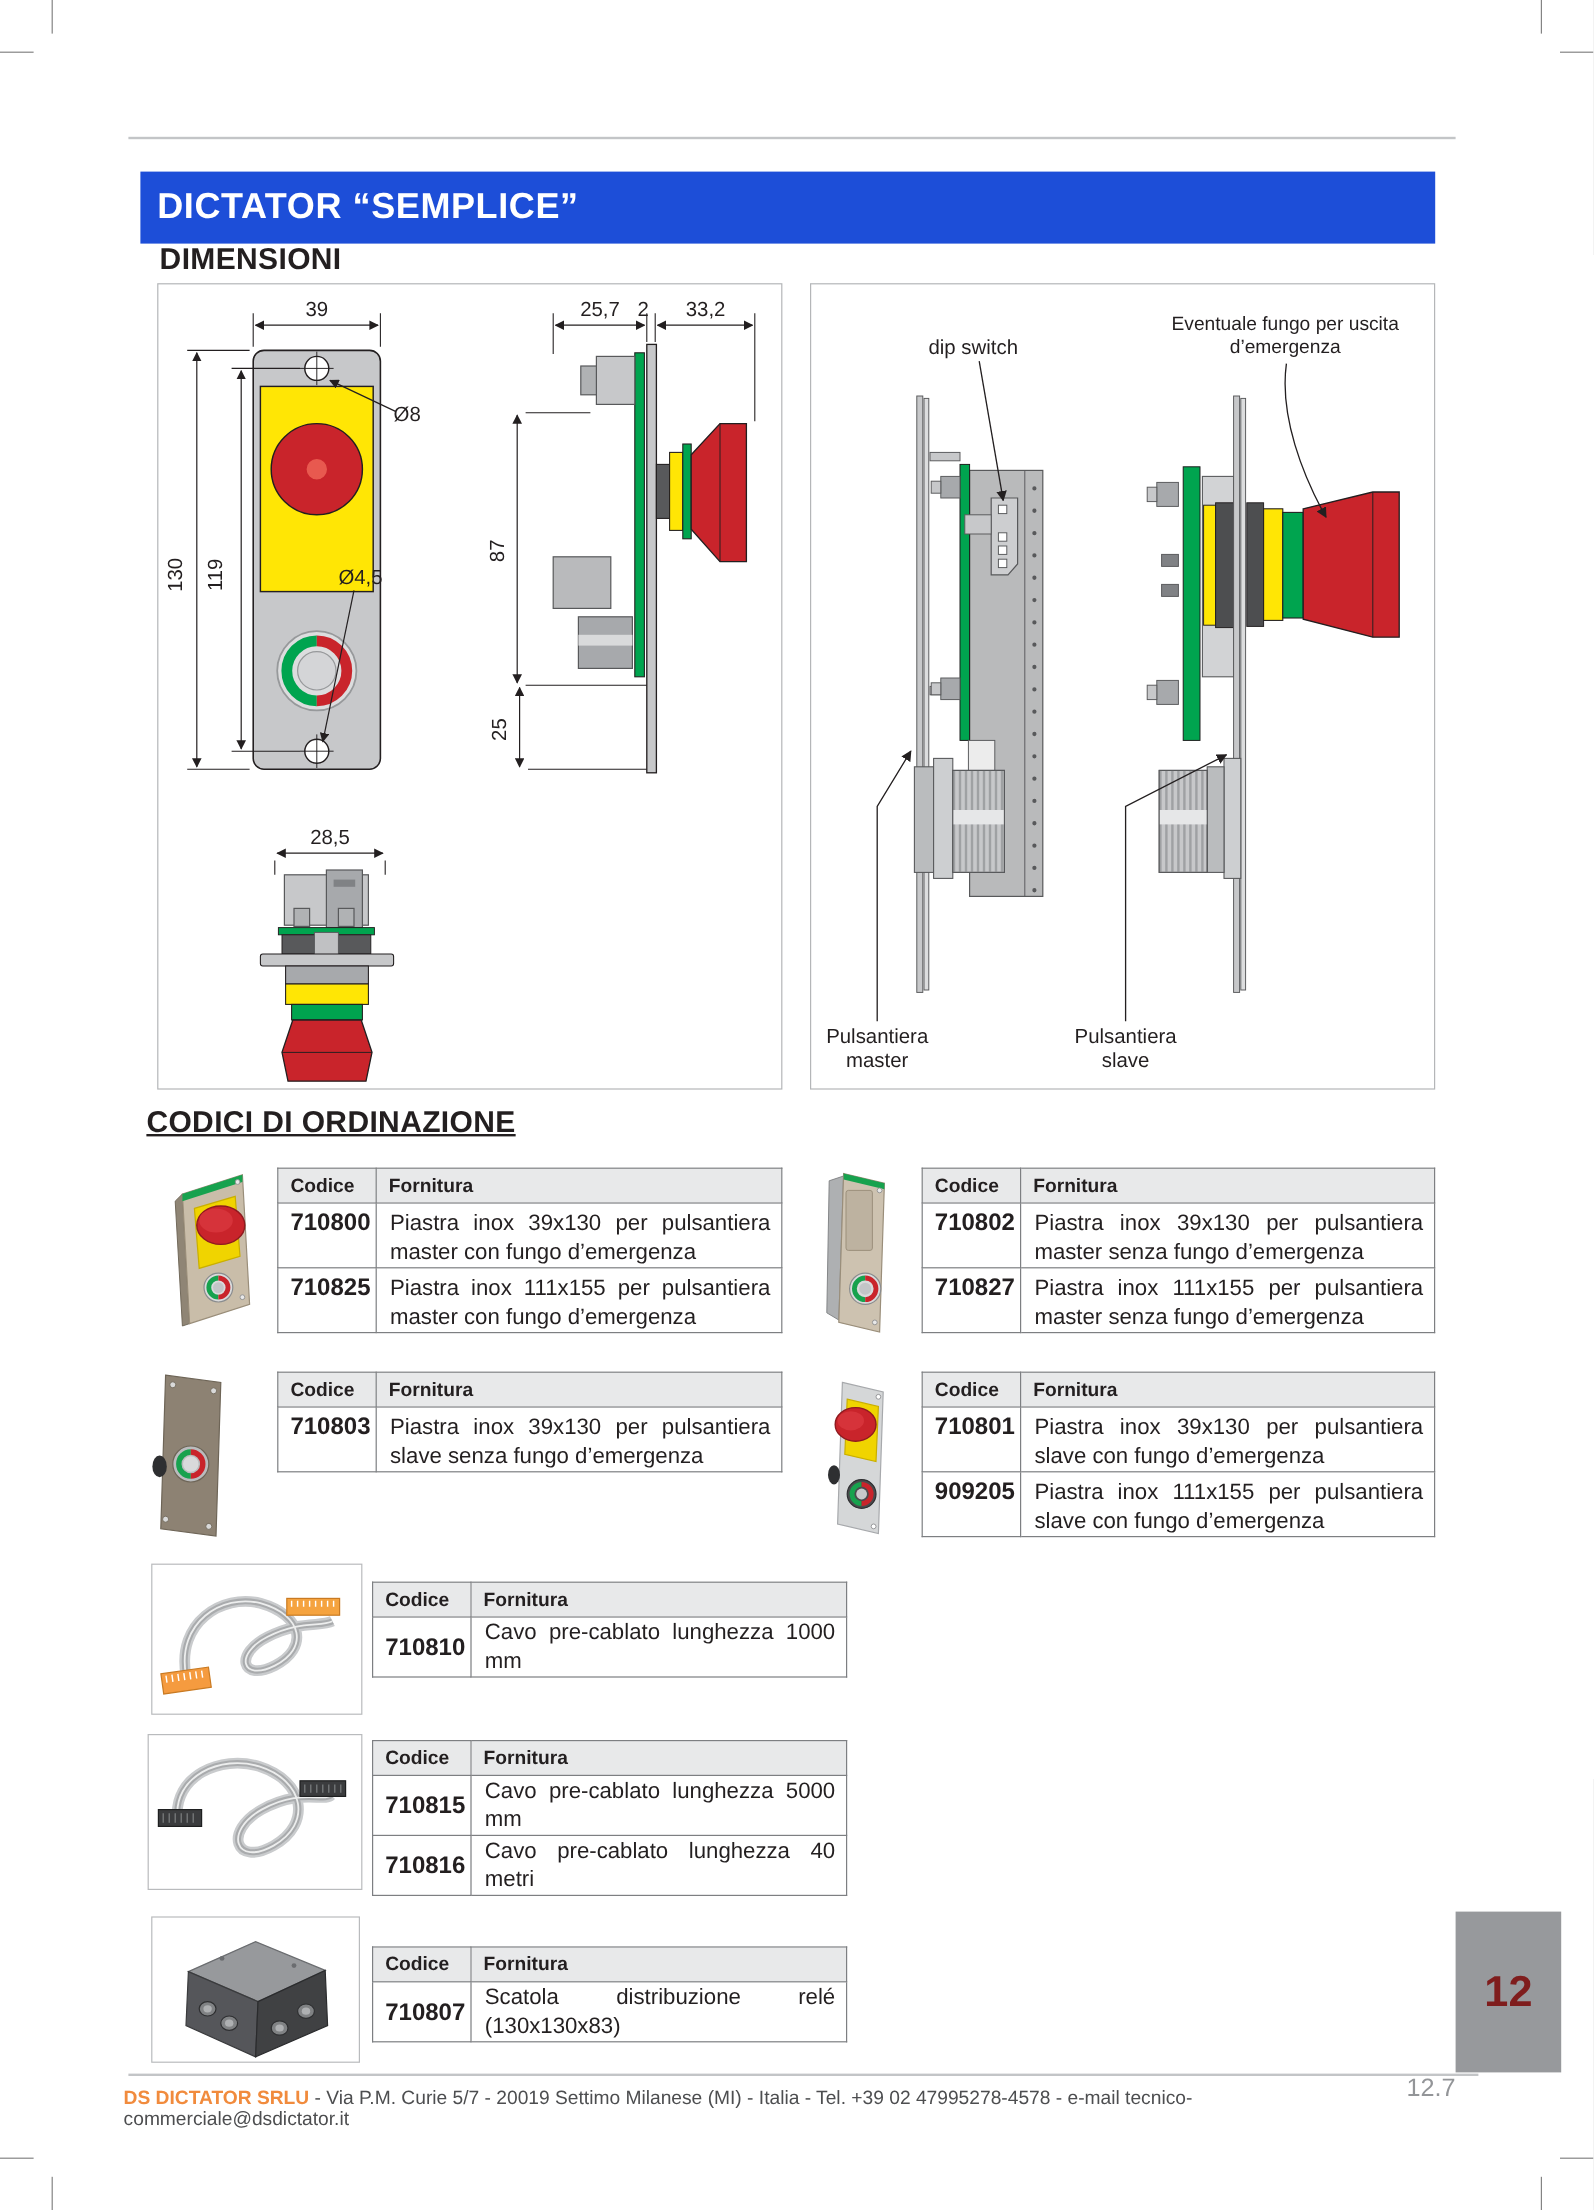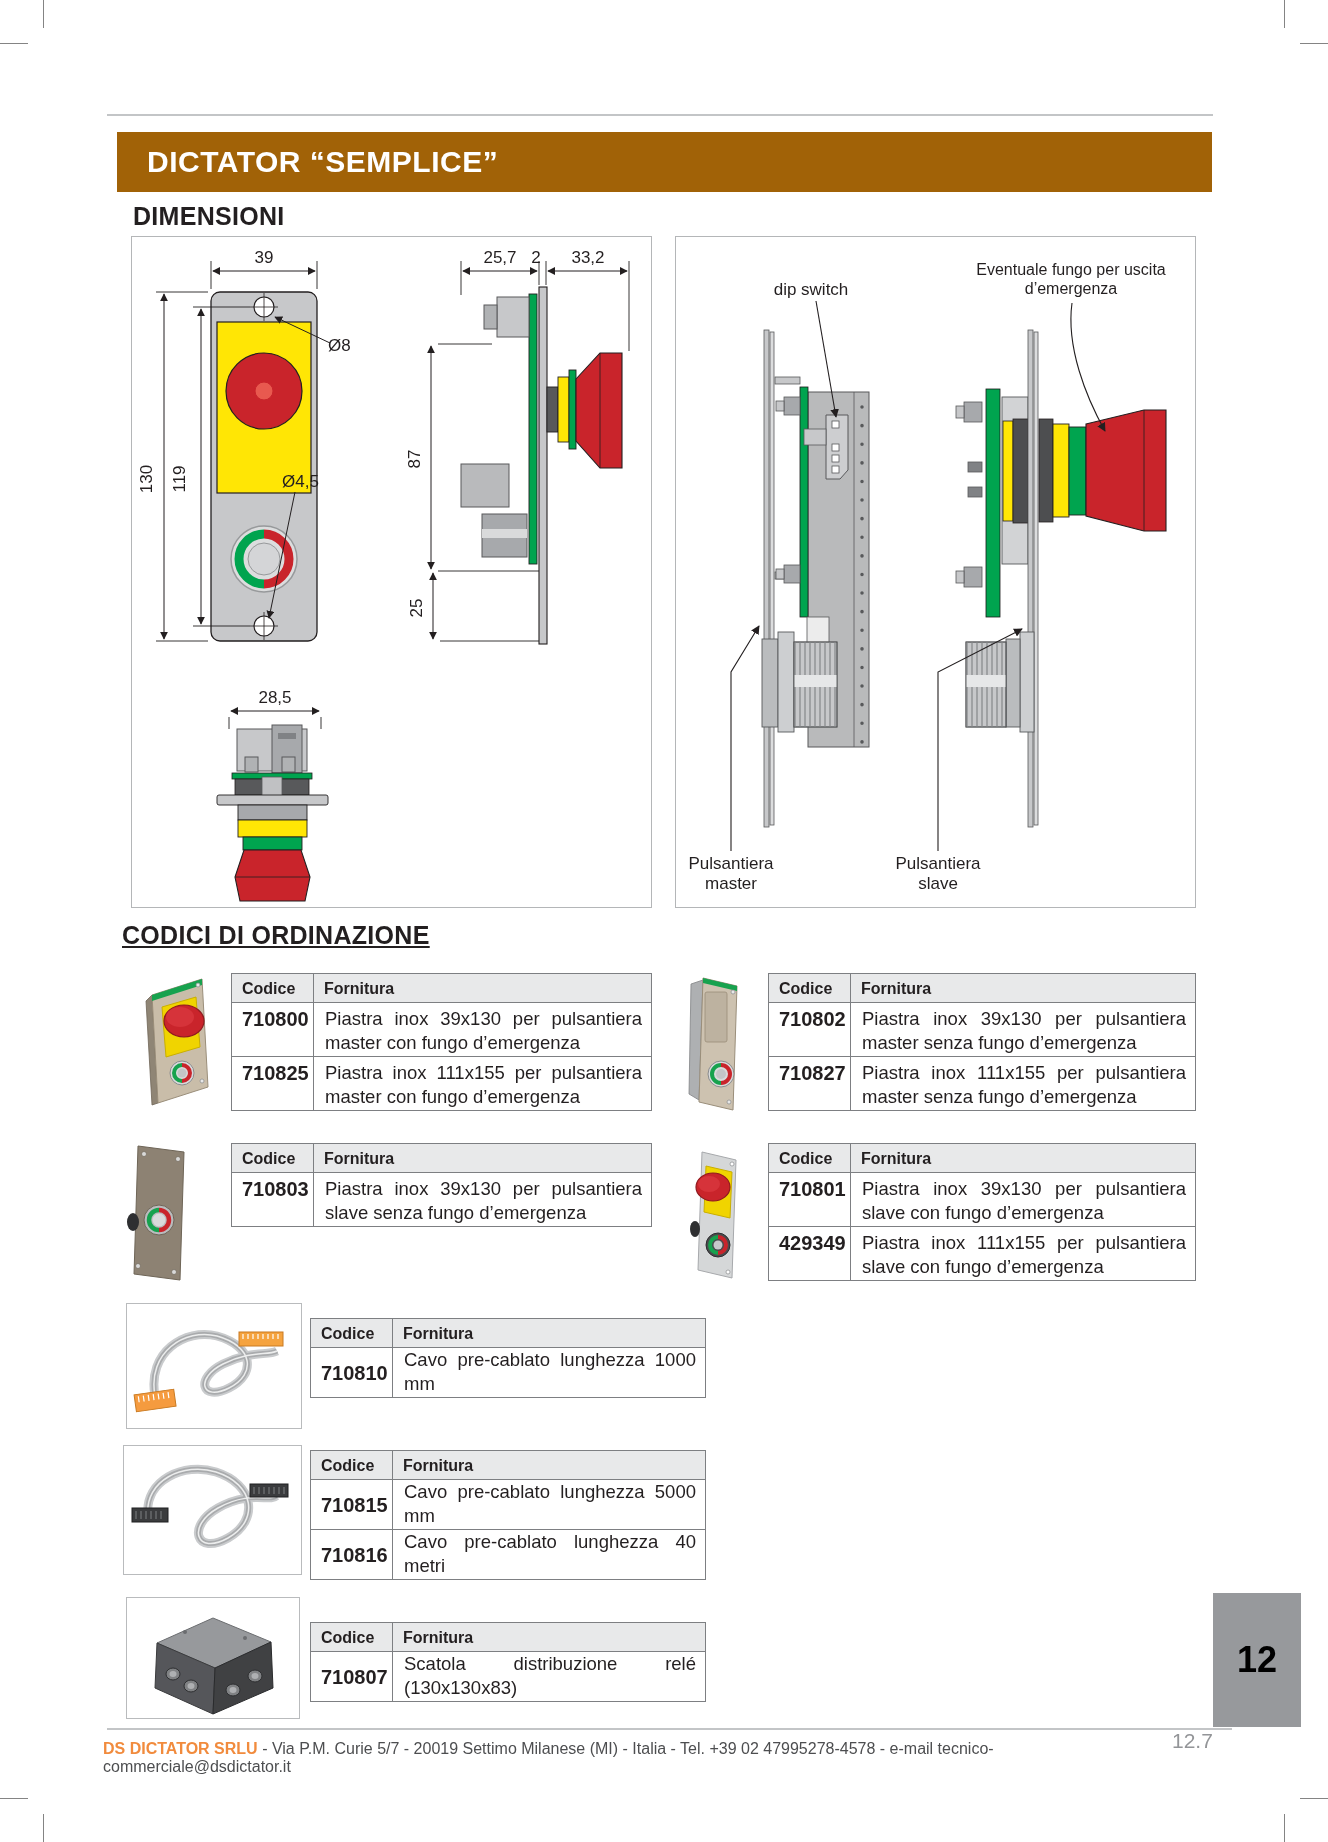--- a/index.html
+++ b/index.html
@@ -1,39 +1,39 @@
 <!DOCTYPE html>
 <html><head>
 <meta charset="utf-8">
 <style>
   html,body{margin:0;padding:0;background:#e9e9e9;}
   .page{position:relative;width:1328px;height:1842px;background:#ffffff;margin:0 auto;
         font-family:"Liberation Sans",sans-serif;color:#231f20;overflow:hidden;}
   .abs{position:absolute;}
   .crop{position:absolute;background:#848484;}
   .topline{position:absolute;left:107px;top:114px;width:1106px;height:2px;background:#c3c5c7;}
-  .titlebar{position:absolute;left:117px;top:132px;width:1079px;height:60px;background:#a16207;padding-left:16px;}
+  .titlebar{position:absolute;left:117px;top:143px;width:1079px;height:60px;background:#1d4ed8;}
   .titlebar span{display:block;padding:13px 0 0 14px;font-size:30px;font-weight:bold;color:#ffffff;letter-spacing:0.5px;}
   .sechead{position:absolute;font-size:25px;font-weight:bold;color:#231f20;letter-spacing:0.3px;}
   .figbox{position:absolute;border:1px solid #b4b6b8;background:#fff;}
   svg text{font-family:"Liberation Sans",sans-serif;font-size:17px;fill:#231f20;}
   svg .small{font-size:16px;}
   
   .ordtable{position:absolute;border-collapse:collapse;table-layout:fixed;background:#fff;}
   .ordtable th,.ordtable td{border:1px solid #7d7f82;overflow:hidden;}
   .ordtable th{background:#e8e9ea;text-align:left;font-size:16px;font-weight:bold;height:27px;padding:1px 8px 0 10px;}
   .ordtable td.code{font-size:20px;font-weight:bold;vertical-align:top;padding:5px 6px 0 10px;}
   .ordtable td.desc{font-size:18.5px;vertical-align:top;text-align:justify;line-height:1.32;padding:4px 9px 0 11px;}
   .ordtable tr.r2{height:54px;}
   .ordtable tr.r1{height:35px;}
   .ordtable tr.r1 td{vertical-align:middle;padding-top:0;}
   .ordtable tr.r1 td.code{padding-top:2px;}
   .imgbox{position:absolute;border:1px solid #b9bbbd;background:#fff;}
   .ptab{position:absolute;left:1213px;top:1593px;width:88px;height:134px;background:#97999c;}
-  .ptab span{display:block;text-align:center;margin-top:46px;font-size:36px;font-weight:bold;color:#000000;}
+  .ptab span{display:block;text-align:center;margin-top:46px;font-size:36px;font-weight:bold;color:#7f1d1d;}
   .footline{position:absolute;left:107px;top:1728px;width:1125px;height:2px;background:#c3c5c7;}
   .footer{position:absolute;left:103px;top:1740px;width:1070px;font-size:16px;color:#4d4e50;}
   .footer .f-co{color:#f18b3d;font-weight:bold;}
   .pagenum{position:absolute;left:1172px;top:1729px;font-size:21px;color:#939598;}
 </style>
 </head>
 <body>
 
 <div class="page">
 
@@ -413,21 +413,21 @@
       <th>Codice</th>
       <th>Fornitura</th>
     </tr>
       </thead>
     <tbody>
       <tr class="r2">
         <td class="code">710801</td>
         <td class="desc">Piastra inox 39x130 per pulsantiera slave con fungo d’emergenza</td>
         </tr>
       <tr class="r2">
-        <td class="code">429349</td>
+        <td class="code">909205</td>
         <td class="desc">Piastra inox 111x155 per pulsantiera slave con fungo d’emergenza</td>
         </tr>
     </tbody>
   </table>
 
   <table class="ordtable" style="left:310px;top:1318px;width:396px;">
     <colgroup>
         <col style="width:82px;">
         <col>
       </colgroup>

